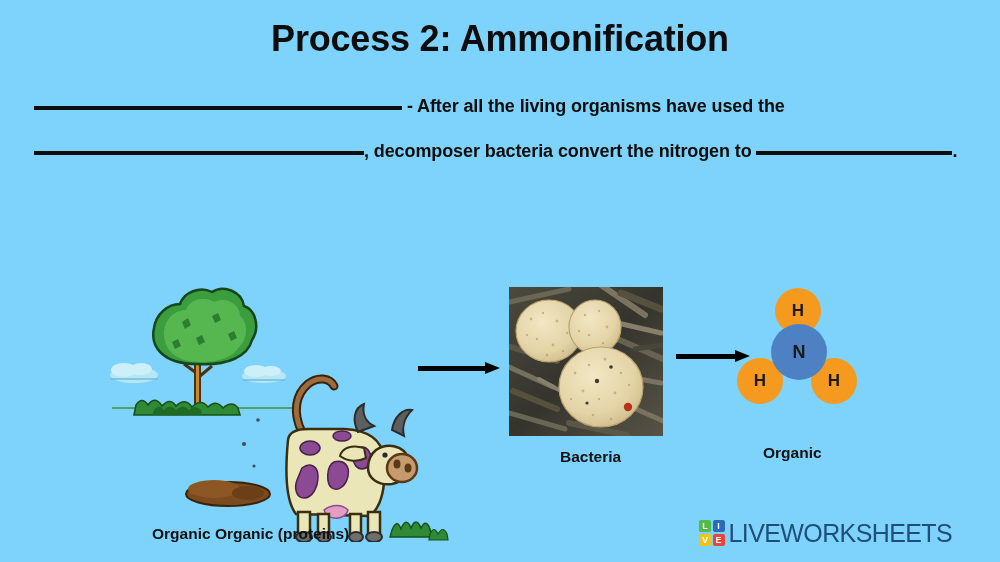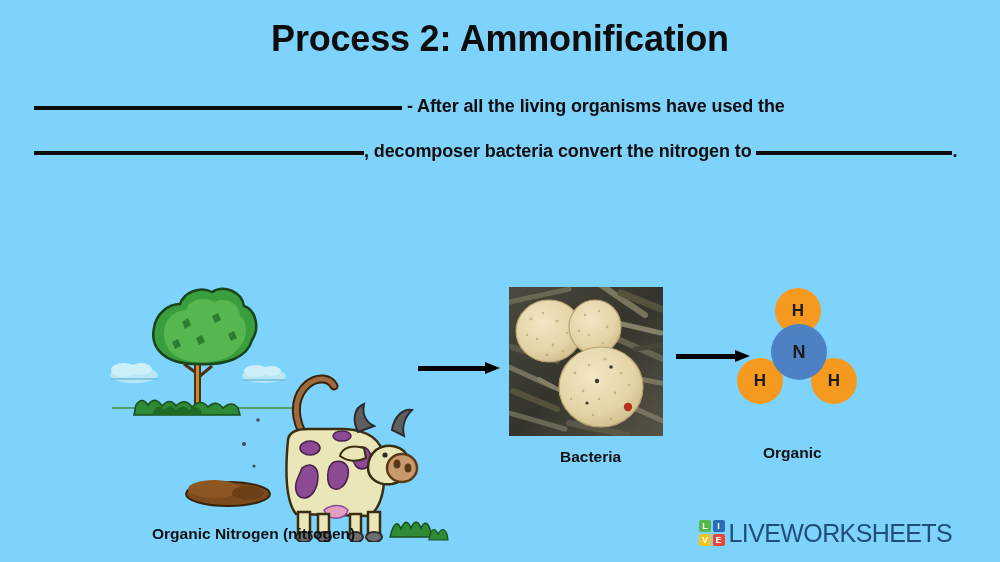--- a/index.html
+++ b/index.html
@@ -277,21 +277,21 @@
         <path d="M268 176 c-12 -4 -22 0 -24 8 c8 6 18 6 26 2 Z" fill="#eae6b8" stroke="#3a2e10" stroke-width="2"></path>
       </g>
 
       <g>
         <path d="M296 258 q5 -12 9 -1 q5 -13 10 -1 q5 -12 10 0 q5 -10 9 1 l2 8 H294 Z" fill="#2f8a36" stroke="#17501c" stroke-width="1.4"></path>
         <path d="M334 262 q4 -9 8 0 q5 -9 9 0 l1 6 H333 Z" fill="#2f8a36" stroke="#17501c" stroke-width="1.2"></path>
       </g>
     </svg>
   </div>
 
-  <div class="caption" id="caption-organic">Organic Nitrogen (nitrogen)</div>
+  <div class="caption" id="caption-organic">Organic Organic (proteins)</div>
 
   <div class="arrow" id="arrow-1">
     <div class="shaft"></div>
     <div class="head"></div>
   </div>
 
   <div id="bacteria-photo">
     <svg width="154" height="149" viewBox="0 0 154 149">
       <defs>
         <radialGradient id="blobGrad" cx="40%" cy="35%" r="75%">

